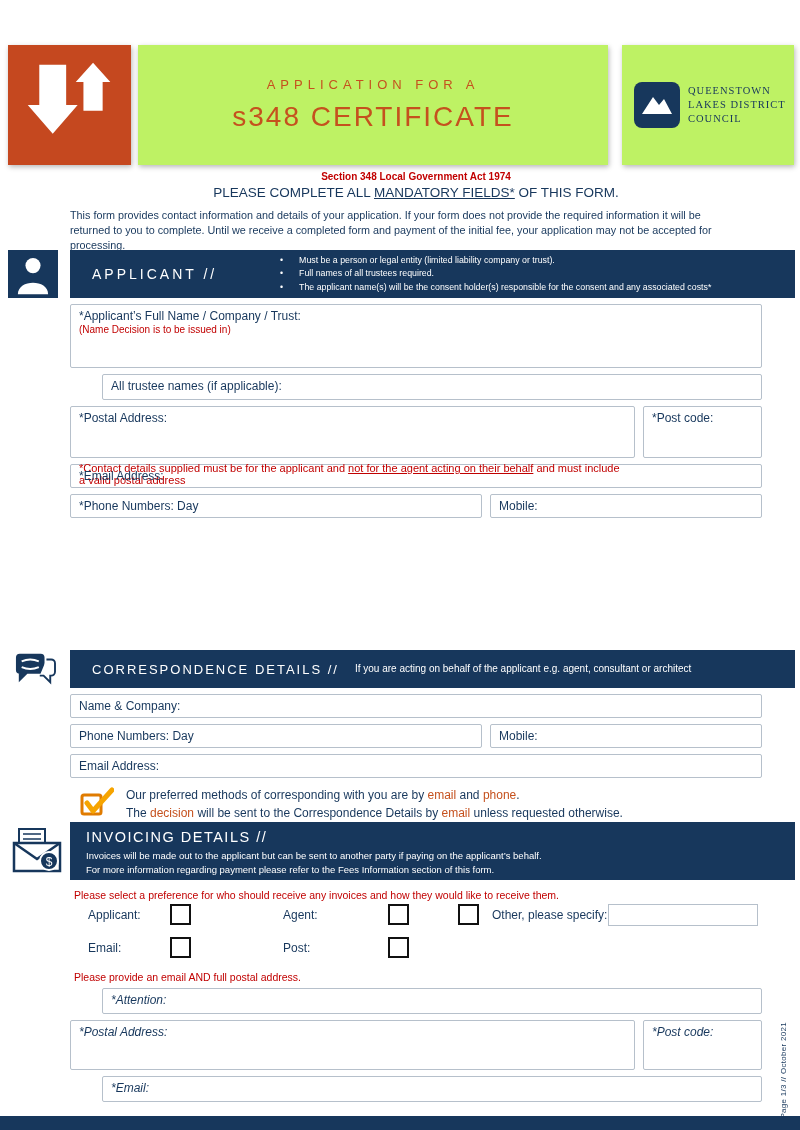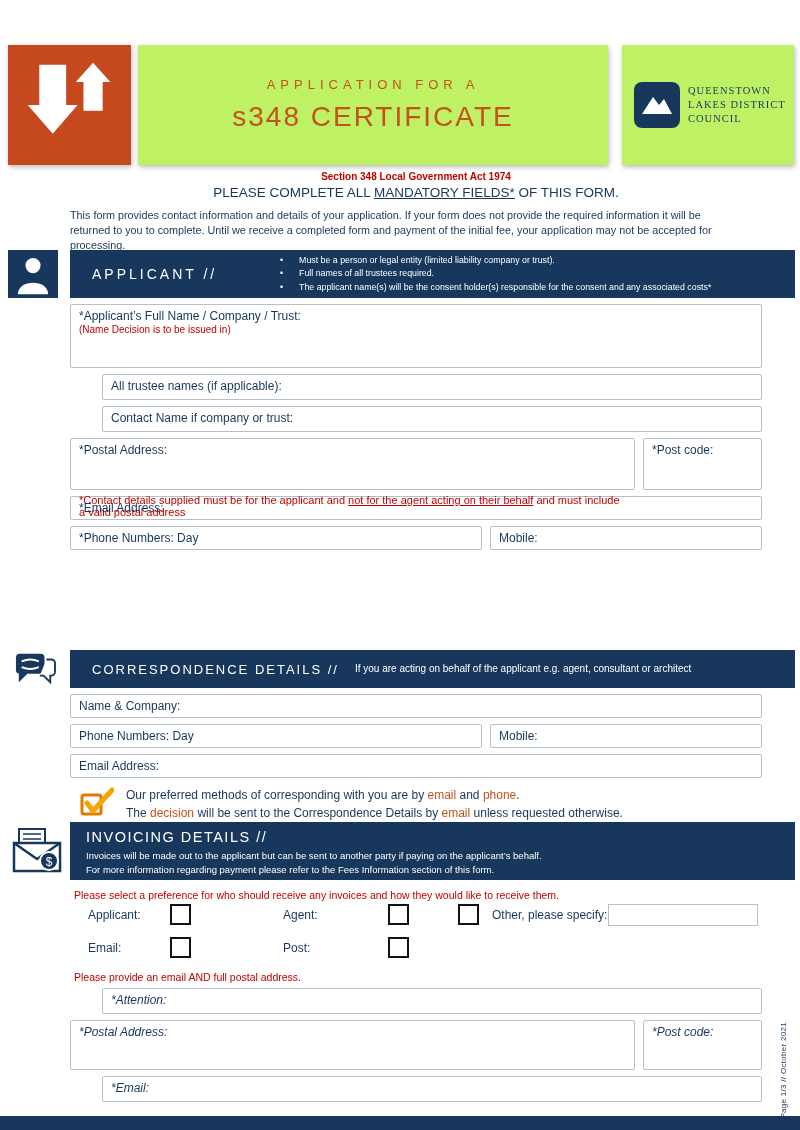--- a/index.html
+++ b/index.html
@@ -154,23 +154,20 @@
   </div>
 
   <div class="fields applicant-fields">
     <div class="fbox h64">
       <div class="flabel">*Applicant’s Full Name / Company / Trust:</div>
       <div class="rnote10">(Name Decision is to be issued in)</div>
     </div>
     <div class="fbox h26">
       <div class="flabel">All trustee names (if applicable):</div>
     </div>
-    <div class="fbox h26">
-      <div class="flabel">Contact Name if company or trust:</div>
-    </div>
     <div class="row">
       <div class="fbox postal-a">
         <div class="flabel">*Postal Address:</div>
         <div class="rnote9"><span>*Contact details supplied must be for the applicant and </span><span class="ul">not for the agent acting on their behalf</span><span> and must include a valid postal address</span></div>
       </div>
       <div class="fbox postcode-a">
         <div class="flabel">*Post code:</div>
       </div>
     </div>
     <div class="fbox h24">

